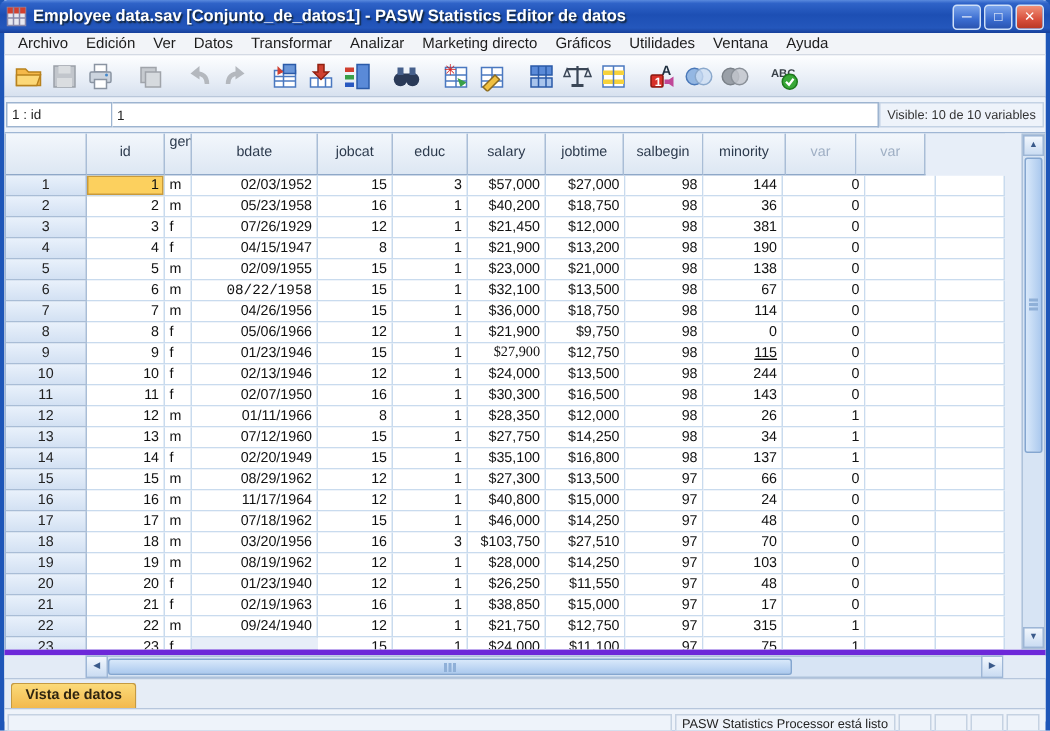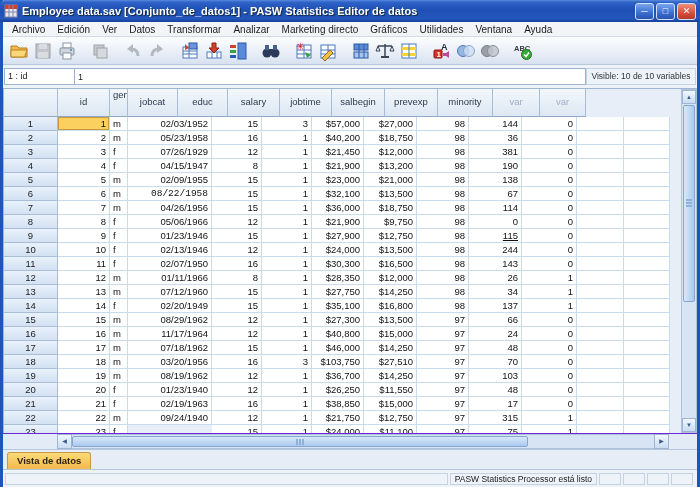--- a/index.html
+++ b/index.html
@@ -31,21 +31,21 @@
   
   .cellref{height:23px;flex:0 0 23px;display:flex;align-items:center;background:#eef3fa;
     border-bottom:1px solid #9fb6d4;padding:0 1px;}
   .cellref-box{width:66px;height:15px;background:#fff;border:1px solid #9db4d0;font-size:9px;
     line-height:15px;padding-left:3px;color:#222;flex:0 0 auto;}
   .cellref-input{flex:1;height:15px;border:1px solid #9db4d0;border-left:none;font-size:9px;
     padding:0 0 0 3px;margin:0;background:#fff;color:#222;font-family:inherit;}
   .visible-label{flex:0 0 108px;font-size:8.5px;color:#333;text-align:center;border:1px solid #c3d2e4;
     height:15px;line-height:15px;background:#eef3fa;}
   
-  .gridwrap{flex:0 0 344px;height:344px;display:flex;background:#e7eef8;border-bottom:1px solid #6d28d9;}
+  .gridwrap{flex:0 0 344px;height:344px;display:flex;background:#e7eef8;border-bottom:4px solid #6d28d9;}
   .grid{width:666px;flex:0 0 666px;overflow:hidden;border-left:1px solid #9fb6d4;}
   .grow{display:flex;height:14px;}
   .grow.header{height:28px;}
   .gc{box-sizing:border-box;font-size:9.5px;line-height:13px;border-right:1px solid #c9dbee;
     border-bottom:1px solid #c9dbee;background:#fff;color:#111;padding:0 3px;overflow:hidden;
     white-space:nowrap;flex:0 0 auto;}
   .gc.r{text-align:right;}
   .gc.l{text-align:left;}
   .hc{background:linear-gradient(180deg,#f3f7fc,#dde7f3);border-right:1px solid #a9bdd6;
     border-bottom:1px solid #8fa8c8;color:#2d3b4e;text-align:center;line-height:26px;}
@@ -277,26 +277,26 @@
     <div class="visible-label">Visible: 10 de 10 variables</div>
   </div>
 
   <div class="gridwrap">
     <div class="grid">
       <div id="grid-header">
           <div class="grow header">
             <div class="gc hc" style="width: 54px;"></div>
             <div class="gc hc" style="width: 52px;">id</div>
             <div class="gc hc wrapcol" style="width: 18px;">gender</div>
+            <div class="gc hc" style="width: 84px;">bdate</div>
             <div class="gc hc" style="width: 50px;">jobcat</div>
             <div class="gc hc" style="width: 50px;">educ</div>
             <div class="gc hc" style="width: 52px;">salary</div>
             <div class="gc hc" style="width: 52px;">jobtime</div>
             <div class="gc hc" style="width: 53px;">salbegin</div>
-            <div class="gc hc" style="width: 53px;">prevexp</div>
             <div class="gc hc" style="width: 55px;">minority</div>
             <div class="gc hc varcol" style="width: 47px;">var</div>
             <div class="gc hc varcol" style="width: 46px;">var</div>
           </div>
         </div>
       <div id="grid-body" style="height: 316px; overflow: hidden;">
           <div class="grow">
             <div class="gc rowhead" style="width: 54px;">1</div>
             <div class="gc r selected" style="width: 52px;">1</div>
             <div class="gc l" style="width: 18px;">m</div>
@@ -416,21 +416,21 @@
             <div class="gc r" style="width: 47px;"></div>
             <div class="gc r" style="width: 46px;"></div>
           </div>
           <div class="grow">
             <div class="gc rowhead" style="width: 54px;">9</div>
             <div class="gc r" style="width: 52px;">9</div>
             <div class="gc l" style="width: 18px;">f</div>
             <div class="gc r" style="width: 84px;">01/23/1946</div>
             <div class="gc r" style="width: 50px;">15</div>
             <div class="gc r" style="width: 50px;">1</div>
-            <div class="gc r" style="width: 52px;">$27,900</div>
+            <div class="gc r" style="width: 52px; font-family: Liberation Serif, serif;">$27,900</div>
             <div class="gc r" style="width: 53px;">$12,750</div>
             <div class="gc r" style="width: 52px;">98</div>
             <div class="gc r" style="width: 53px; text-decoration: underline;">115</div>
             <div class="gc r" style="width: 55px;">0</div>
             <div class="gc r" style="width: 47px;"></div>
             <div class="gc r" style="width: 46px;"></div>
           </div>
           <div class="grow">
             <div class="gc rowhead" style="width: 54px;">10</div>
             <div class="gc r" style="width: 52px;">10</div>
@@ -566,21 +566,21 @@
             <div class="gc r" style="width: 47px;"></div>
             <div class="gc r" style="width: 46px;"></div>
           </div>
           <div class="grow">
             <div class="gc rowhead" style="width: 54px;">19</div>
             <div class="gc r" style="width: 52px;">19</div>
             <div class="gc l" style="width: 18px;">m</div>
             <div class="gc r" style="width: 84px;">08/19/1962</div>
             <div class="gc r" style="width: 50px;">12</div>
             <div class="gc r" style="width: 50px;">1</div>
-            <div class="gc r" style="width: 52px;">$36,700</div>
+            <div class="gc r" style="width: 52px;">$28,000</div>
             <div class="gc r" style="width: 53px;">$14,250</div>
             <div class="gc r" style="width: 52px;">97</div>
             <div class="gc r" style="width: 53px;">103</div>
             <div class="gc r" style="width: 55px;">0</div>
             <div class="gc r" style="width: 47px;"></div>
             <div class="gc r" style="width: 46px;"></div>
           </div>
           <div class="grow">
             <div class="gc rowhead" style="width: 54px;">20</div>
             <div class="gc r" style="width: 52px;">20</div>

